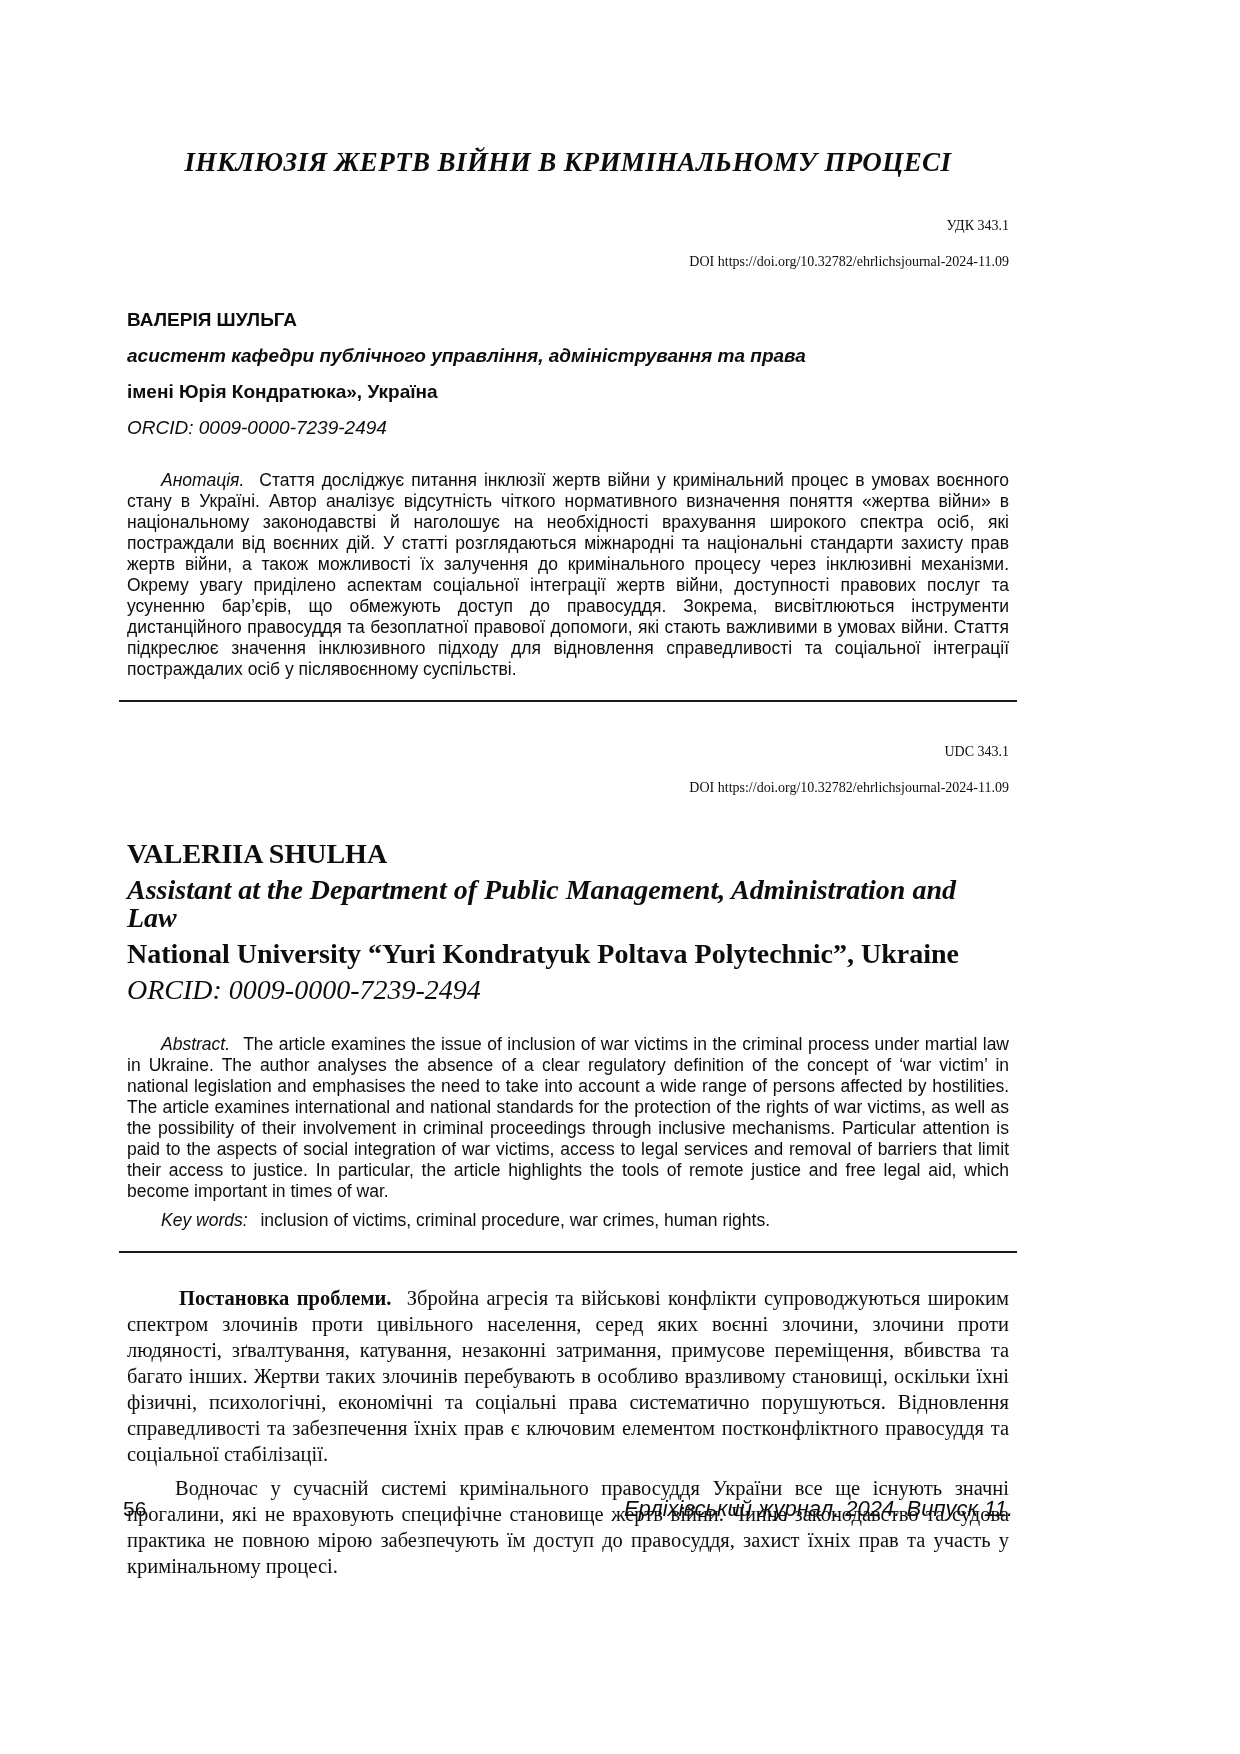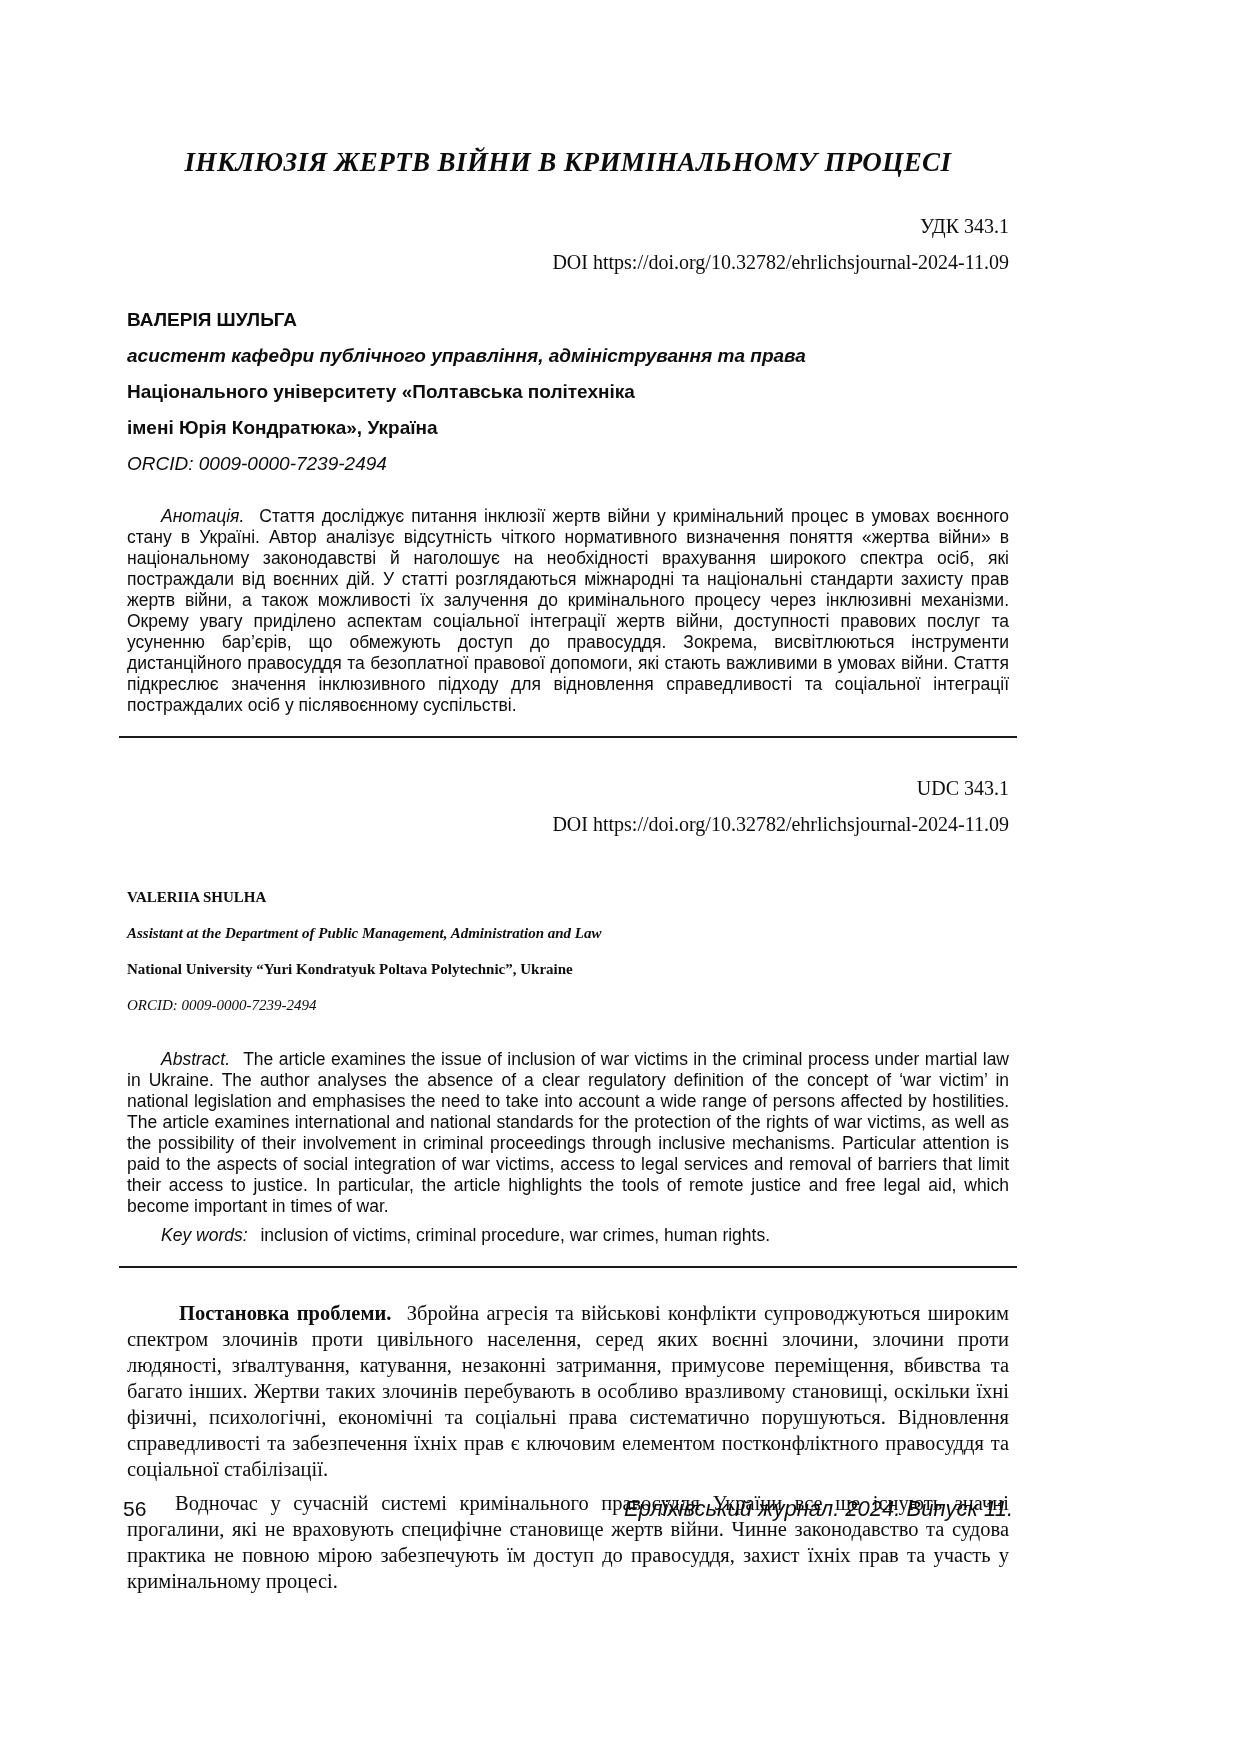--- a/index.html
+++ b/index.html
@@ -28,33 +28,33 @@
     font-style: italic;
     font-size: 27px;
     line-height: 32px;
     letter-spacing: 0.4px;
   }
   .article-title.en { margin-top: 26px; }
 
   .meta-block {
     margin-top: 22px;
     text-align: right;
-    font-size: 20px;
+    font-size: 14px;
     line-height: 28px;
     font-family: "Liberation Serif", serif;
   }
   .meta-block.en { margin-top: 20px; }
 
   .author-block {
     margin-top: 14px;
     font-size: 19px;
     line-height: 28px;
   }
   .author-block.ua { font-family: "Liberation Sans", sans-serif; }
-  .author-block.en { font-family: "Liberation Serif", serif; font-size: 15px; margin-top: 29px; }
+  .author-block.en { font-family: "Liberation Serif", serif; font-size: 28px; margin-top: 22px; }
   .author-name { font-weight: bold; }
   .author-position { font-weight: bold; font-style: italic; }
   .author-affiliation { font-weight: bold; }
   .orcid-line { font-style: italic; }
 
   .abstract-block {
     margin-top: 12px;
     font-family: "Liberation Sans", sans-serif;
     font-size: 17.5px;
     line-height: 21px;
@@ -111,21 +111,20 @@
     <h1 class="article-title ua">ІНКЛЮЗІЯ ЖЕРТВ ВІЙНИ В КРИМІНАЛЬНОМУ ПРОЦЕСІ</h1>
 
     <div class="meta-block ua">
       <div>УДК 343.1</div>
       <div>DOI https://doi.org/10.32782/ehrlichsjournal-2024-11.09</div>
     </div>
 
     <div class="author-block ua">
       <div class="author-name">ВАЛЕРІЯ ШУЛЬГА</div>
       <div class="author-position">асистент кафедри публічного управління, адміністрування та права</div>
-      <div class="author-affiliation">Національного університету «Полтавська політехніка</div>
       <div class="author-affiliation">імені Юрія Кондратюка», Україна</div>
       <div class="orcid-line">ORCID: 0009-0000-7239-2494</div>
     </div>
 
     <div class="abstract-block ua">
       <p><span class="it">Анотація.</span><span> Стаття досліджує питання інклюзії жертв війни у кримінальний процес в умовах воєнного стану в Україні. Автор аналізує відсутність чіткого нормативного визначення поняття «жертва війни» в національному законодавстві й наголошує на необхідності врахування широкого спектра осіб, які постраждали від воєнних дій. У статті розглядаються міжнародні та національні стандарти захисту прав жертв війни, а також можливості їх залучення до кримінального процесу через інклюзивні механізми. Окрему увагу приділено аспектам соціальної інтеграції жертв війни, доступності правових послуг та усуненню бар’єрів, що обмежують доступ до правосуддя. Зокрема, висвітлюються інструменти дистанційного правосуддя та безоплатної правової допомоги, які стають важливими в умовах війни. Стаття підкреслює значення інклюзивного підходу для відновлення справедливості та соціальної інтеграції постраждалих осіб у післявоєнному суспільстві.</span></p>
     </div>
 
     <hr class="rule">
 

